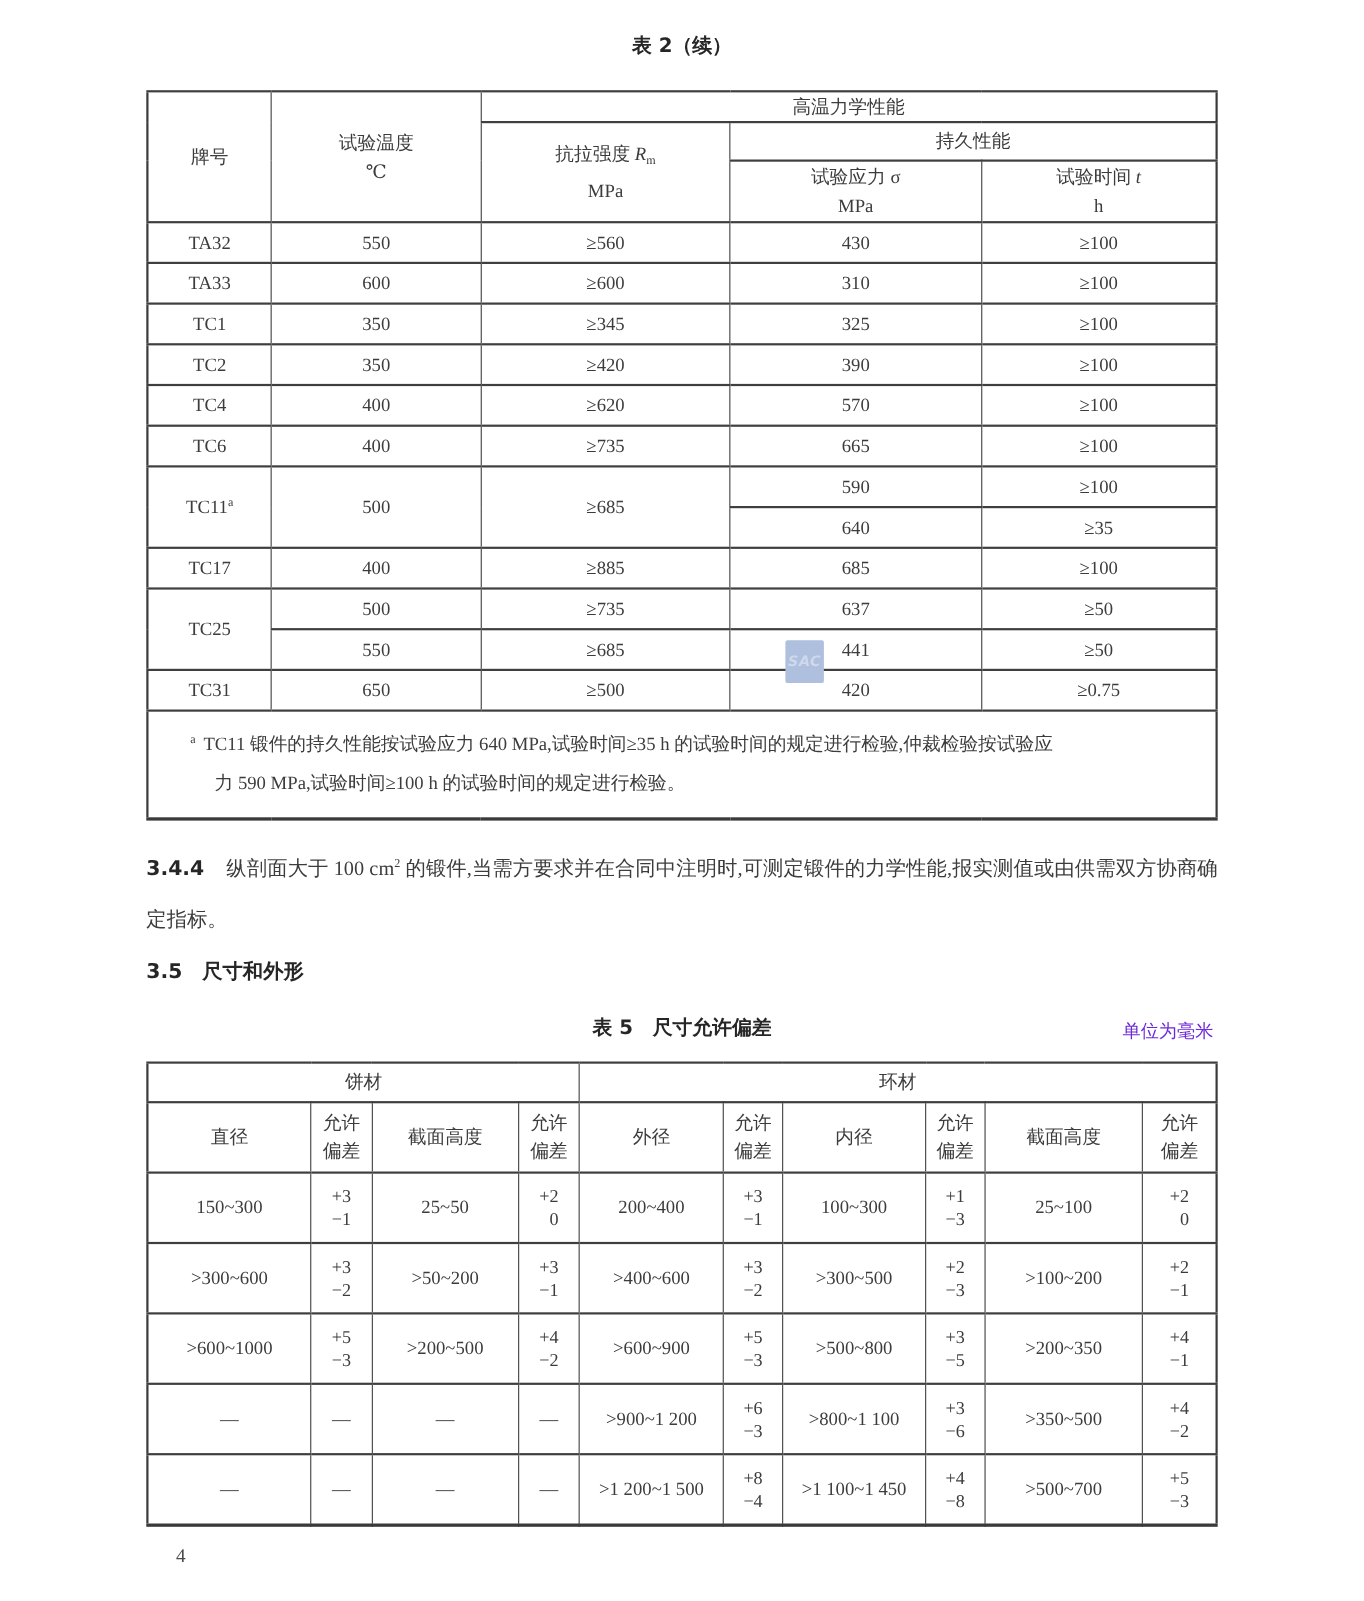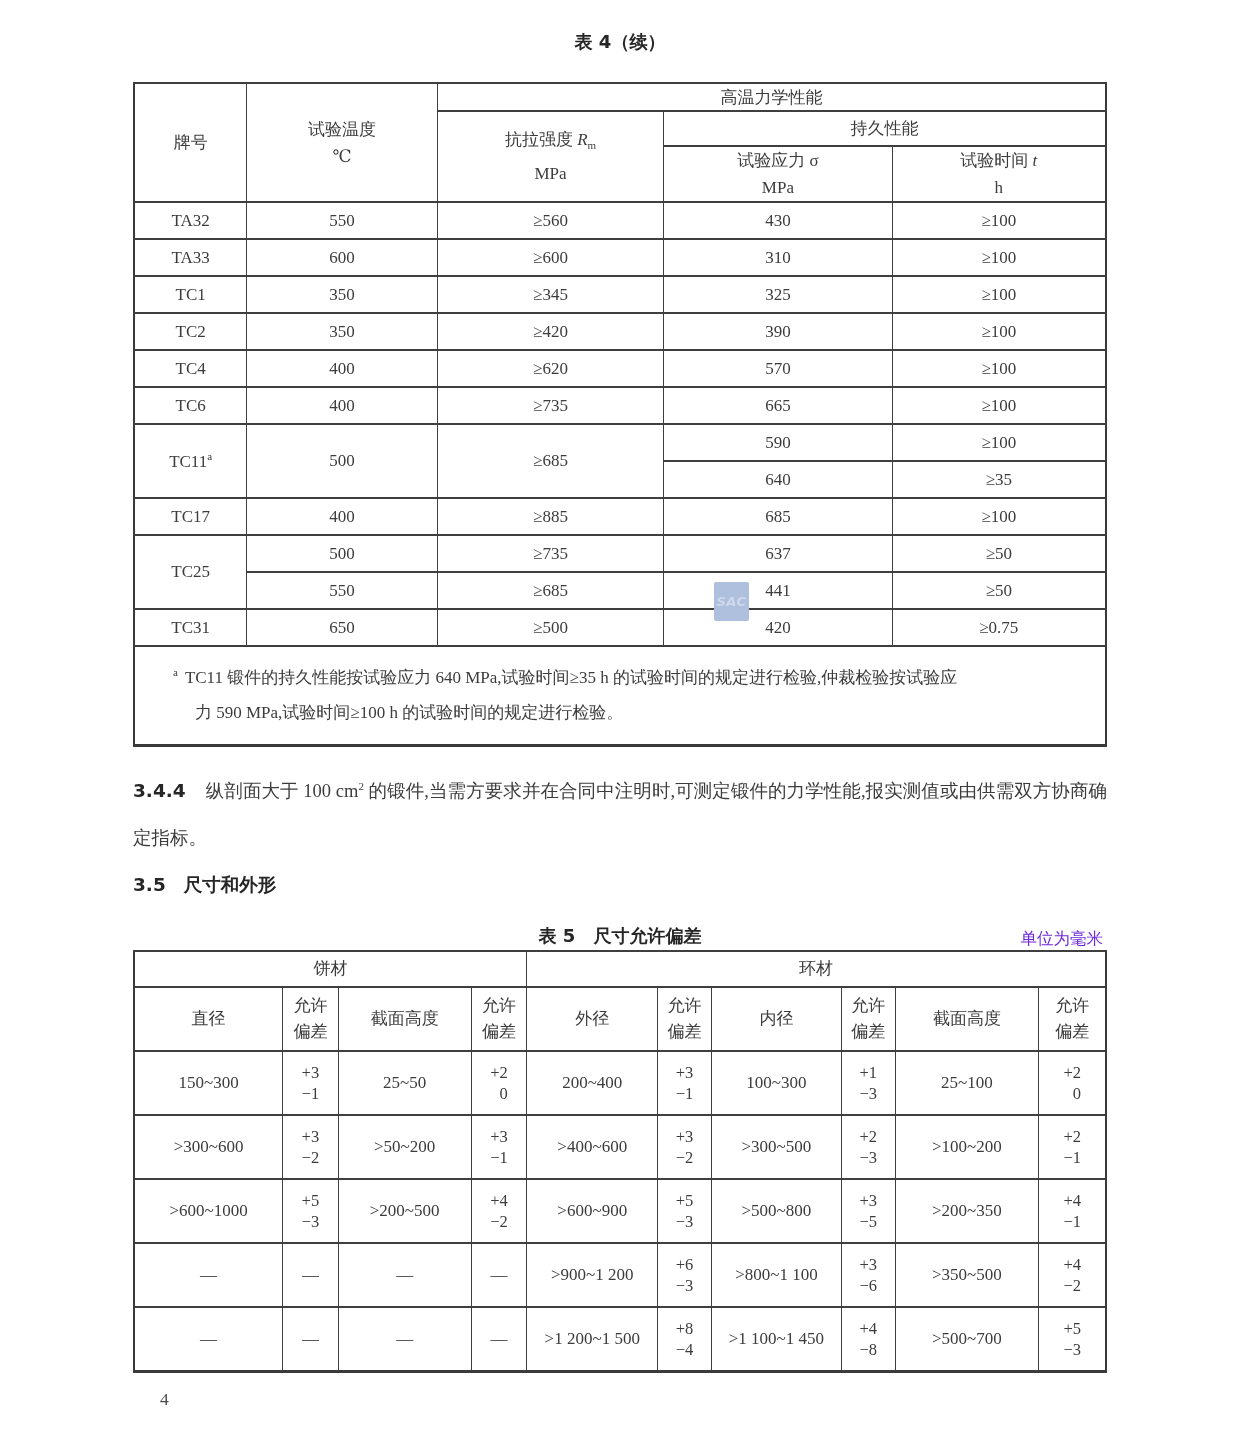--- a/index.html
+++ b/index.html
@@ -11,21 +11,21 @@
   .doc { position:absolute; left:133px; top:0; width:974px; }
 
   .caption {
     text-align:center; font-family:"DejaVu Sans","Liberation Sans",sans-serif;
     font-weight:bold; font-size:18px; color:#262626; line-height:24px;
   }
   .t4cap { padding-top:30px; }
 
   table { border-collapse:collapse; width:100%; table-layout:fixed; }
   .t4 { margin-top:28px; border:2px solid #3a3a3a; border-bottom-width:3px; }
-  .t5 { margin-top:0; border:2px solid #3a3a3a; border-bottom-width:3px; }
+  .t5 { margin-top:16px; border:2px solid #3a3a3a; border-bottom-width:3px; }
   td {
     border:1px solid #3f3f3f; border-top-width:2px; border-bottom-width:2px;
     text-align:center; vertical-align:middle; font-size:17px; padding:0 3px;
     color:#3c3c3c;
   }
   .t4 .hA td { height:26px; }
   .t4 .hB td { height:33px; }
   .t4 .hC td { height:54px; }
   .t4 .drow td { height:35px; }
   .ln { line-height:27px; }
@@ -76,21 +76,21 @@
   .pageno { margin-top:16px; padding-left:27px; font-size:17.5px; color:#4a4a4a; }
 </style>
 </head>
 <body>
 
 <div class="page">
   <div class="watermark">SAC</div>
 
   <div class="doc">
 
-    <div class="caption t4cap">表 4（续）</div>
+    <div class="caption t4cap">表 2（续）</div>
 
     <table class="t4">
       <colgroup>
         <col style="width:11.6%">
           <col style="width:19.6%">
           <col style="width:23.3%">
           <col style="width:23.5%">
           <col style="width:22%">
       </colgroup>
       <tbody>

